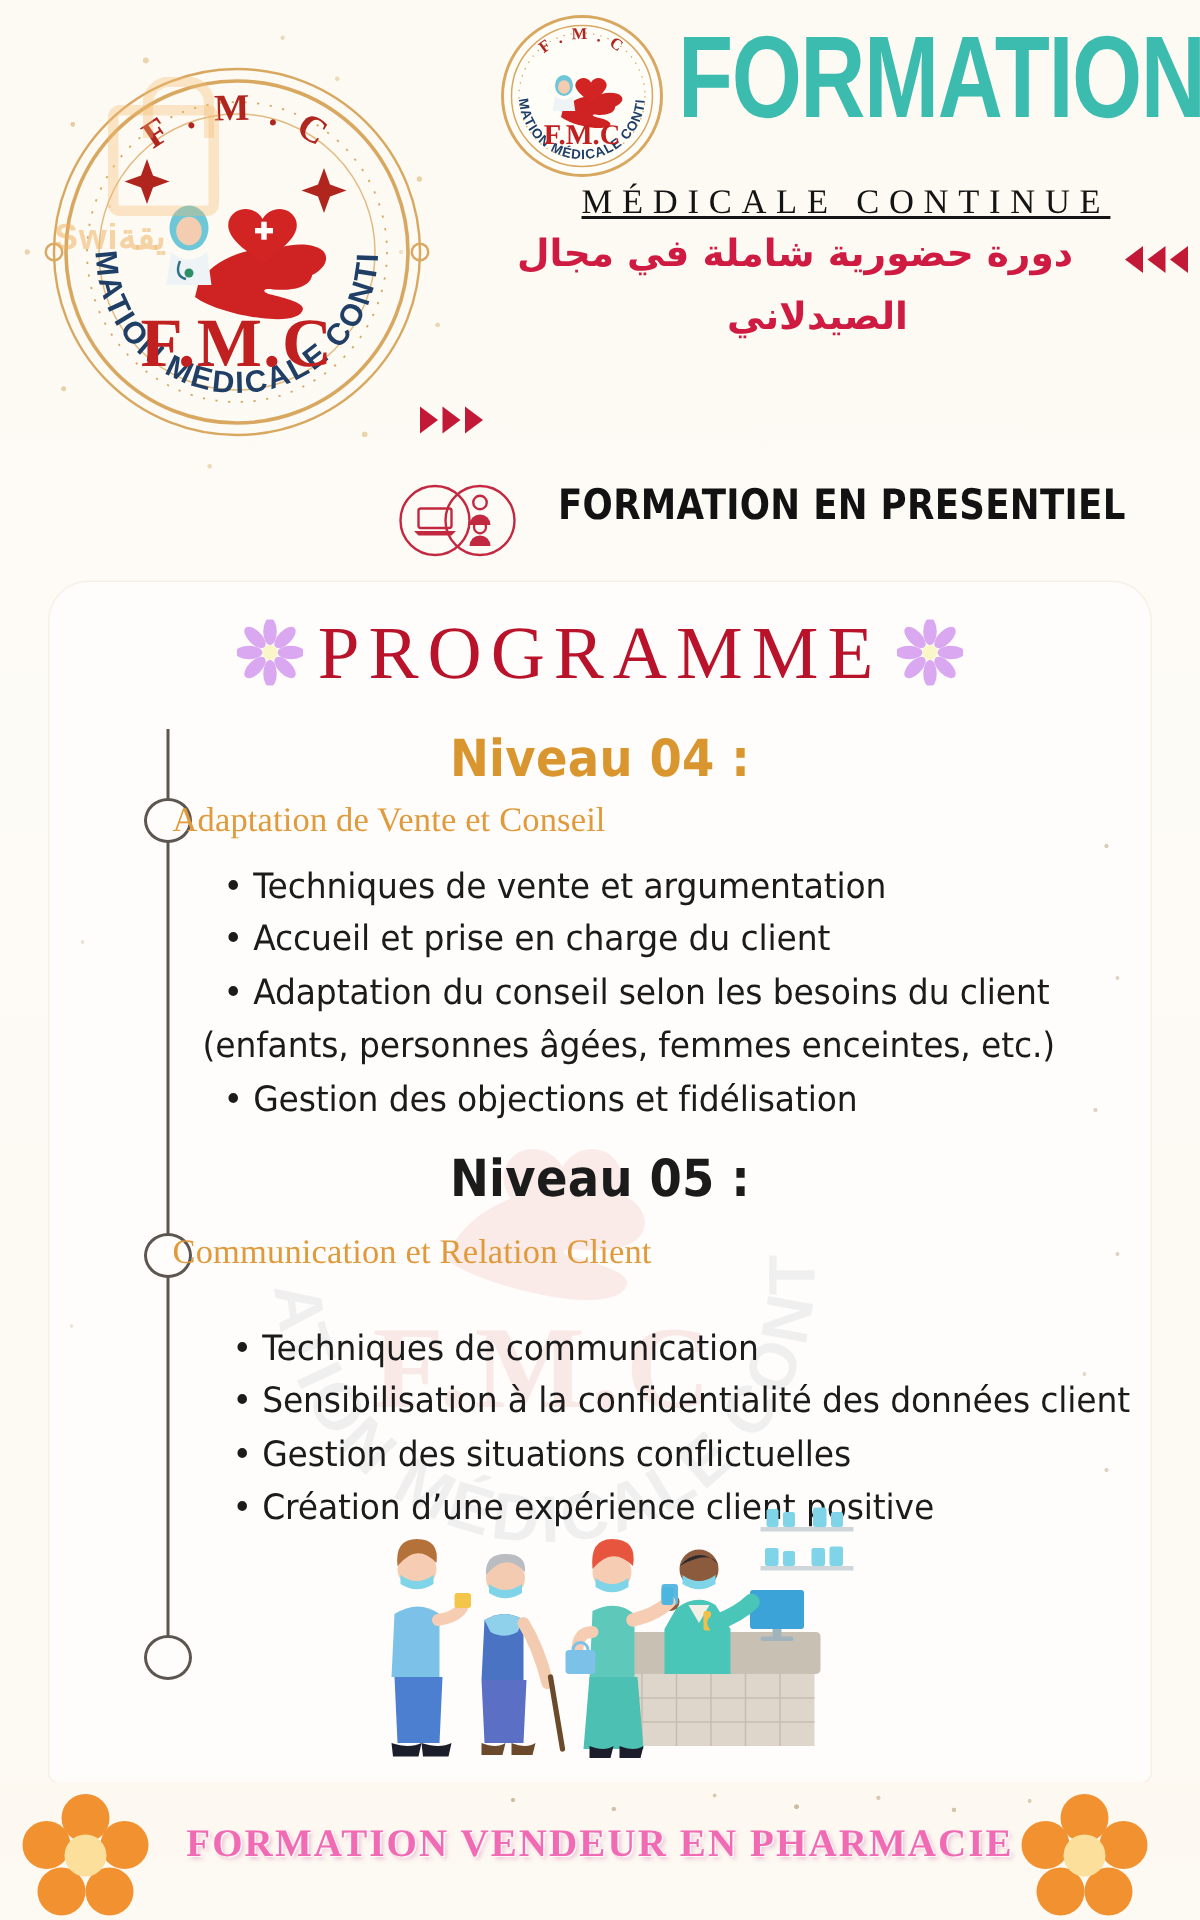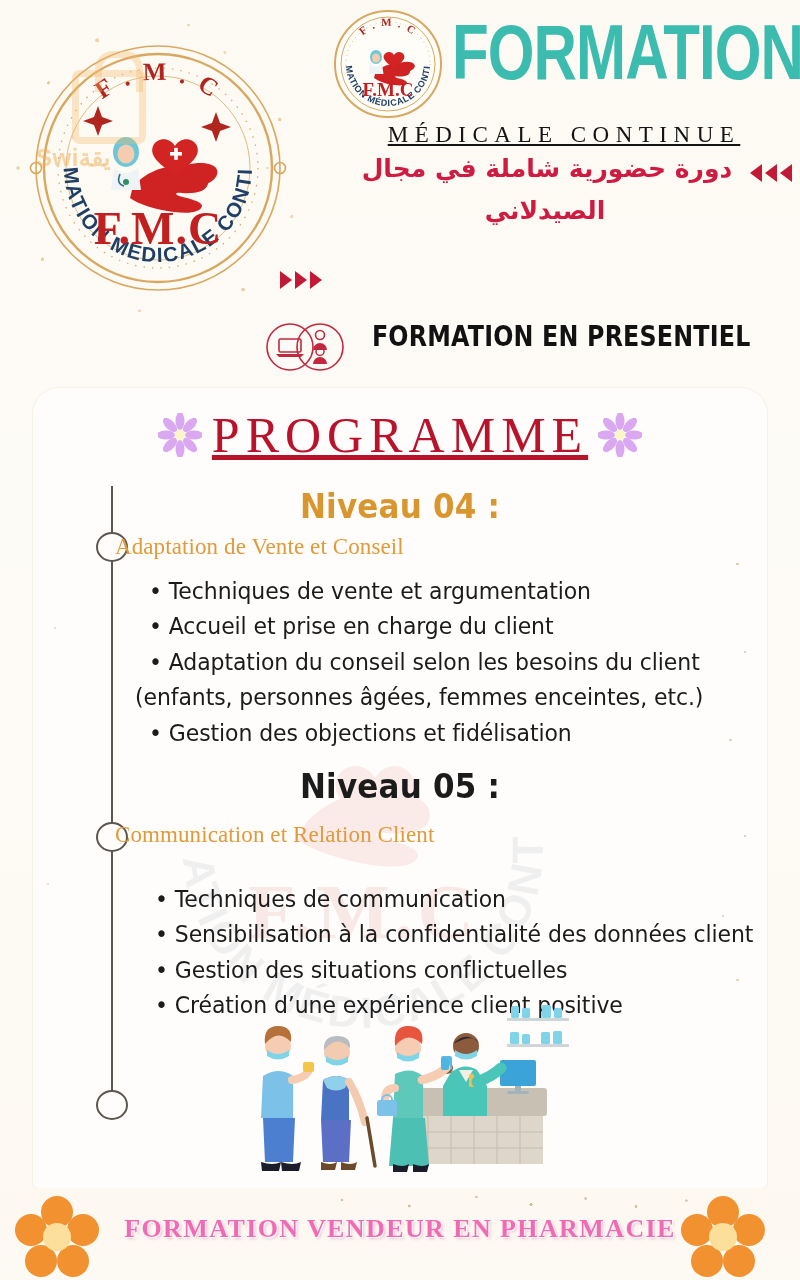--- a/index.html
+++ b/index.html
@@ -82,21 +82,21 @@
   .headline-sub {
     position: absolute; left: 340px; top: 122px; width: 448px;
     text-align: center;
     font-family: "Liberation Serif", serif;
     font-size: 23px; font-weight: 400; color: #141414;
     letter-spacing: 6.5px;
     white-space: nowrap;
     text-decoration: underline;
   }
   .arabic-line1 {
-    position: absolute; left: 332px; top: 154px; width: 430px;
+    position: absolute; left: 315px; top: 154px; width: 430px;
     text-align: center;
     direction: rtl;
     font-family: "DejaVu Sans", sans-serif;
     font-size: 25px; font-weight: 700; color: #cf1b41;
     white-space: nowrap;
   }
   .arabic-line2 {
     position: absolute; left: 330px; top: 196px; width: 430px;
     text-align: center; direction: rtl;
     font-family: "DejaVu Sans", sans-serif;
@@ -176,21 +176,20 @@
 
   
   .prog-row {
     position: absolute; left: 0; top: 18px; width: 734px;
     display: flex; align-items: center; justify-content: center; gap: 10px;
   }
   .prog-title {
     font-family: "Liberation Serif", serif;
     font-size: 50px; font-weight: 400; color: #b9132c;
     letter-spacing: 6px;
-    text-decoration: underline;
   }
 
   
   .timeline-line {
     position: absolute; left: 78px; top: 98px;
     width: 2px; height: 625px; background: #5c5650;
   }
   .tl-dot {
     position: absolute; left: 63px;
     width: 32px; height: 30px;

